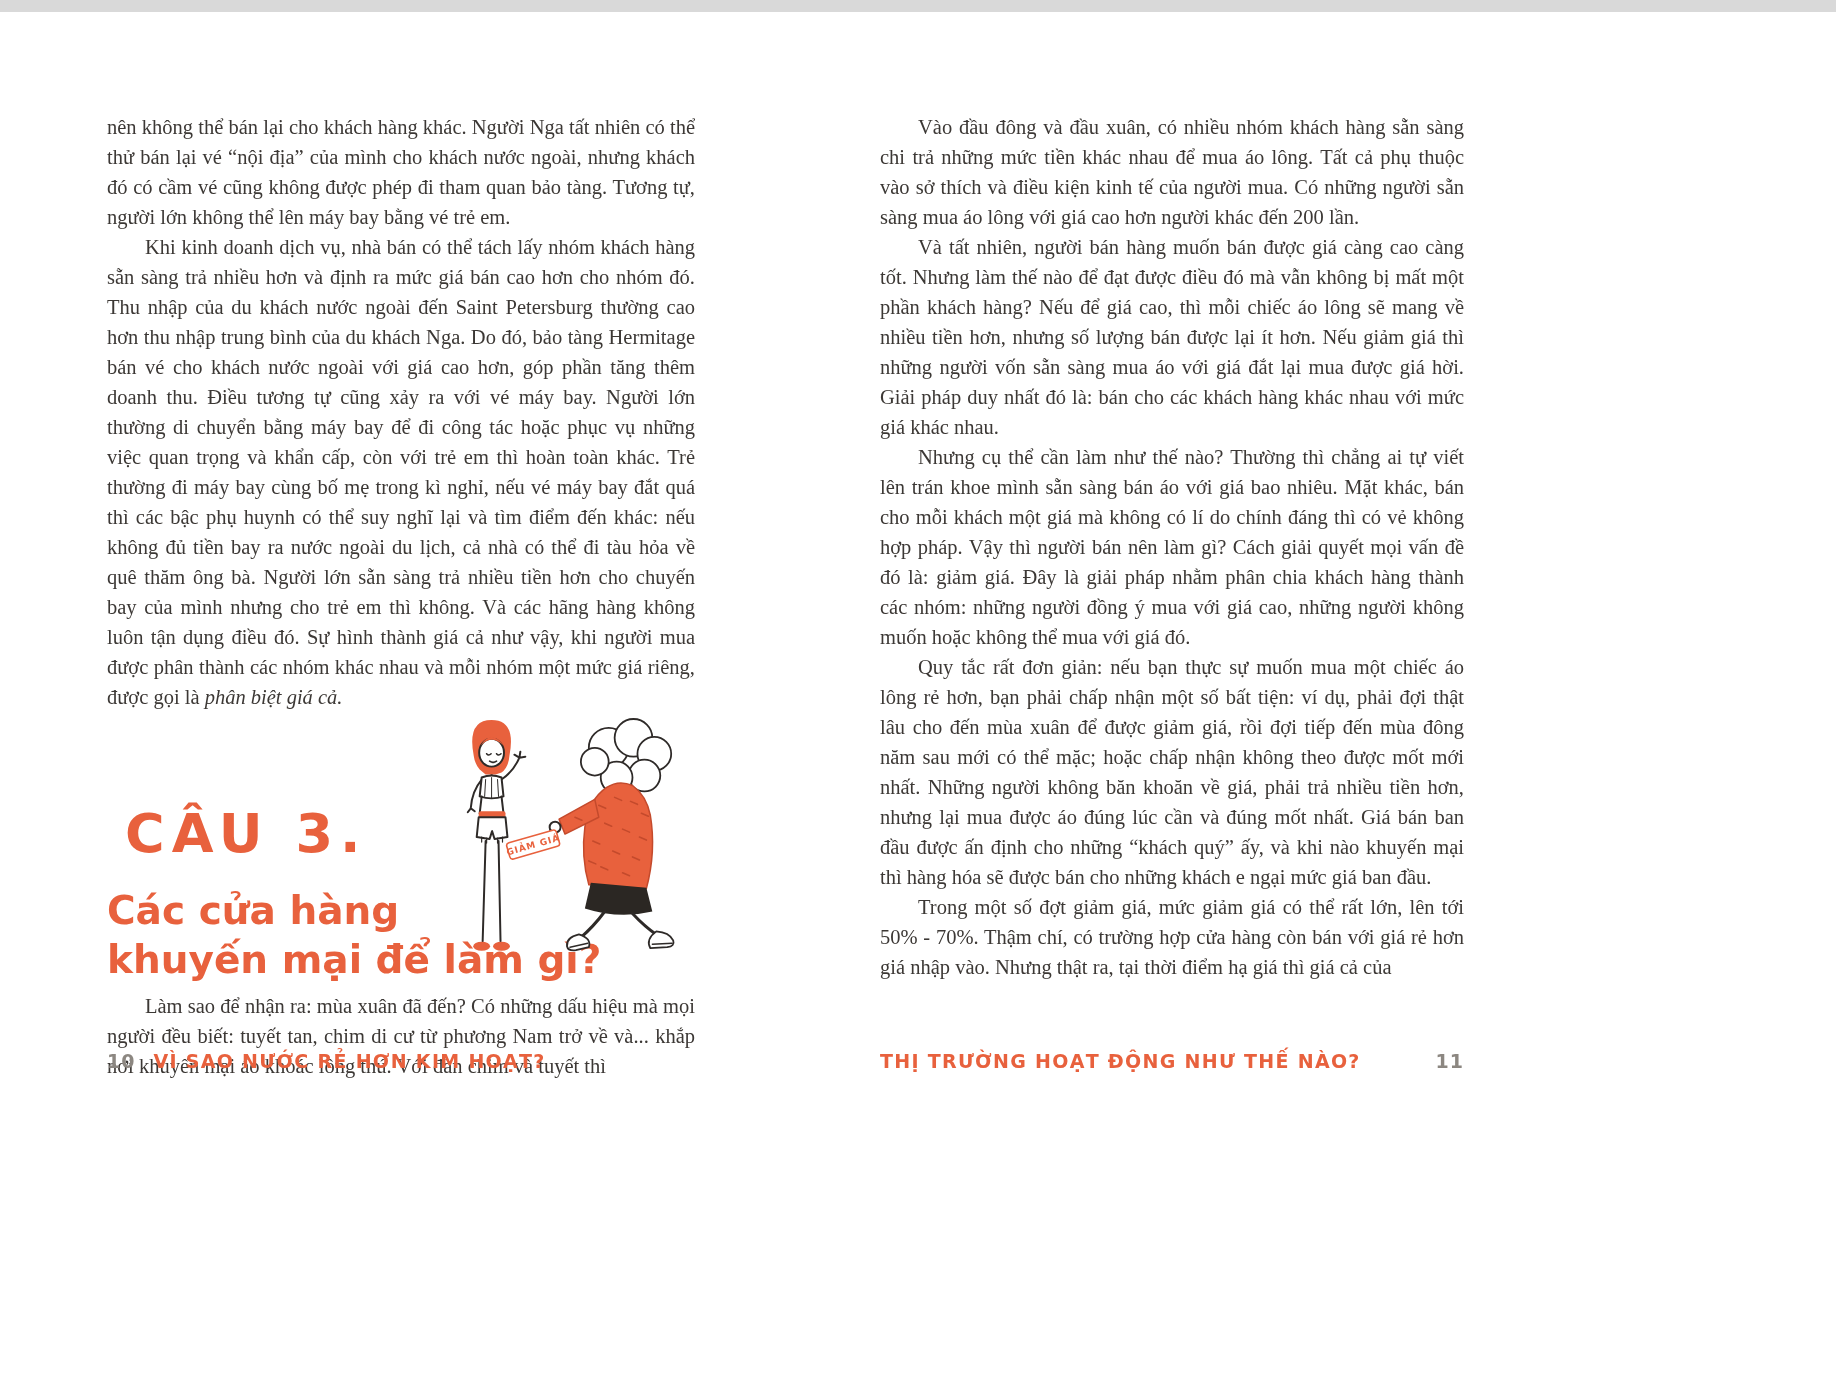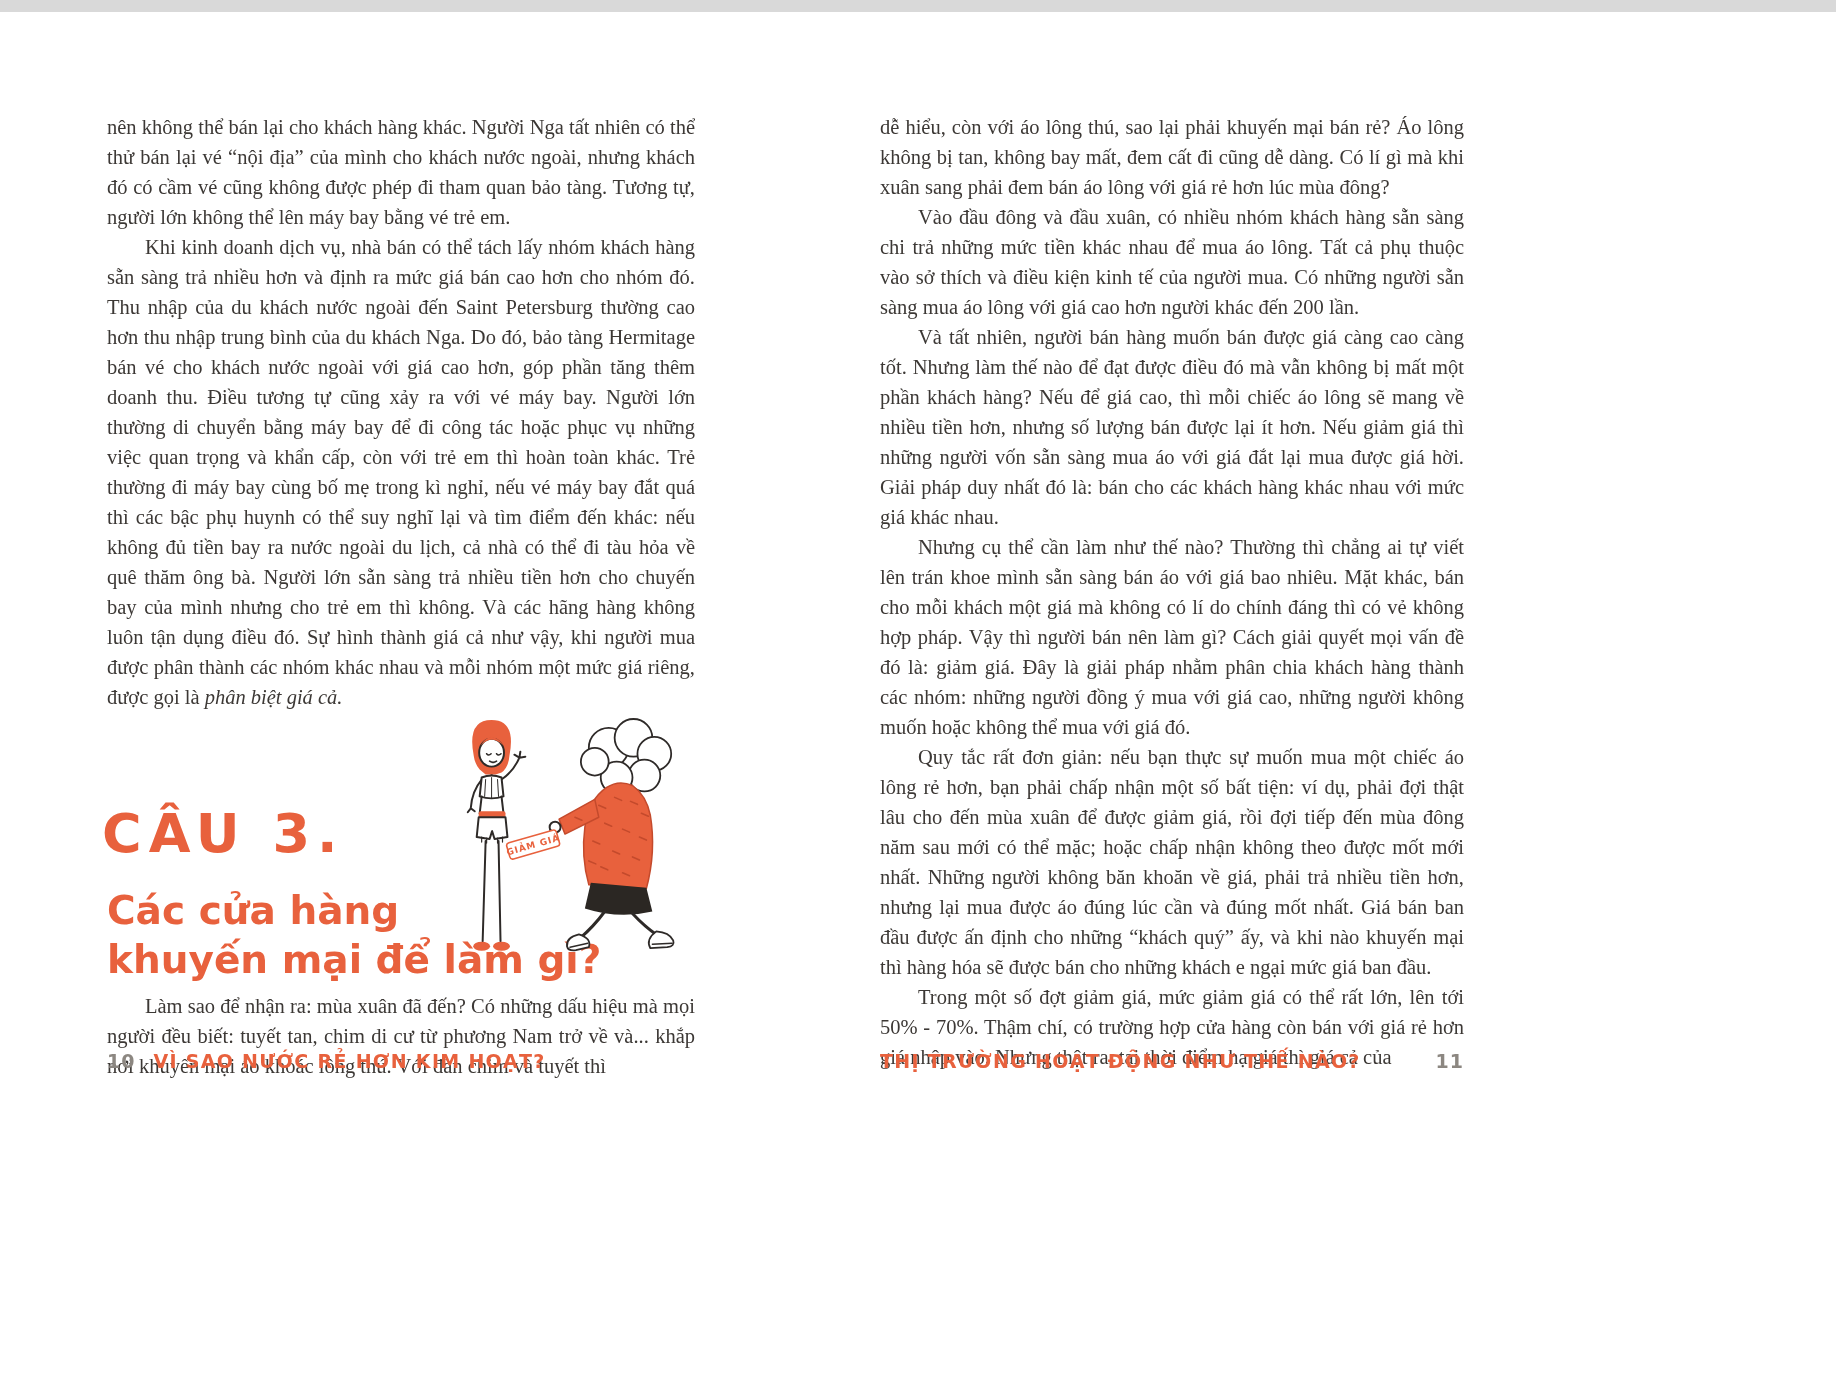--- a/index.html
+++ b/index.html
@@ -21,21 +21,21 @@
     text-align:justify;
   }
   .textcol p.indent { text-indent:38px; }
   .textcol .em { font-style:italic; }
 
   .col-left-top  { left:107px; top:100px; }
   .col-left-bottom { left:107px; top:979px; }
   .col-right { left:880px; top:100px; width:584px; }
 
   .chapter-heading {
-    position:absolute; left:102px; top:790px;
+    position:absolute; left:125px; top:790px;
     font-family:"DejaVu Sans", sans-serif;
     font-weight:900; font-size:54px; letter-spacing:7px;
     color:#e8613d;
   }
   .section-title {
     position:absolute; left:107px; top:874px;
     font-family:"DejaVu Sans", sans-serif;
     font-weight:700; font-size:39px; line-height:49px;
     color:#e8613d;
     white-space:pre-line;
@@ -127,21 +127,20 @@
   <div class="textcol col-left-bottom">
     <p class="indent">Làm sao để nhận ra: mùa xuân đã đến? Có những dấu hiệu mà mọi người đều biết: tuyết tan, chim di cư từ phương Nam trở về và... khắp nơi khuyến mại áo khoác lông thú. Với đàn chim và tuyết thì</p>
   </div>
 
   <div class="footer footer-left">
     <span class="page-num">10</span>
     <span class="running-title">VÌ SAO NƯỚC RẺ HƠN KIM HOẠT?</span>
   </div>
 
   <div class="textcol col-right">
-    <p>dễ hiểu, còn với áo lông thú, sao lại phải khuyến mại bán rẻ? Áo lông không bị tan, không bay mất, đem cất đi cũng dễ dàng. Có lí gì mà khi xuân sang phải đem bán áo lông với giá rẻ hơn lúc mùa đông?</p>
     <p class="indent">Vào đầu đông và đầu xuân, có nhiều nhóm khách hàng sẵn sàng chi trả những mức tiền khác nhau để mua áo lông. Tất cả phụ thuộc vào sở thích và điều kiện kinh tế của người mua. Có những người sẵn sàng mua áo lông với giá cao hơn người khác đến 200 lần.</p>
     <p class="indent">Và tất nhiên, người bán hàng muốn bán được giá càng cao càng tốt. Nhưng làm thế nào để đạt được điều đó mà vẫn không bị mất một phần khách hàng? Nếu để giá cao, thì mỗi chiếc áo lông sẽ mang về nhiều tiền hơn, nhưng số lượng bán được lại ít hơn. Nếu giảm giá thì những người vốn sẵn sàng mua áo với giá đắt lại mua được giá hời. Giải pháp duy nhất đó là: bán cho các khách hàng khác nhau với mức giá khác nhau.</p>
     <p class="indent">Nhưng cụ thể cần làm như thế nào? Thường thì chẳng ai tự viết lên trán khoe mình sẵn sàng bán áo với giá bao nhiêu. Mặt khác, bán cho mỗi khách một giá mà không có lí do chính đáng thì có vẻ không hợp pháp. Vậy thì người bán nên làm gì? Cách giải quyết mọi vấn đề đó là: giảm giá. Đây là giải pháp nhằm phân chia khách hàng thành các nhóm: những người đồng ý mua với giá cao, những người không muốn hoặc không thể mua với giá đó.</p>
     <p class="indent">Quy tắc rất đơn giản: nếu bạn thực sự muốn mua một chiếc áo lông rẻ hơn, bạn phải chấp nhận một số bất tiện: ví dụ, phải đợi thật lâu cho đến mùa xuân để được giảm giá, rồi đợi tiếp đến mùa đông năm sau mới có thể mặc; hoặc chấp nhận không theo được mốt mới nhất. Những người không băn khoăn về giá, phải trả nhiều tiền hơn, nhưng lại mua được áo đúng lúc cần và đúng mốt nhất. Giá bán ban đầu được ấn định cho những “khách quý” ấy, và khi nào khuyến mại thì hàng hóa sẽ được bán cho những khách e ngại mức giá ban đầu.</p>
     <p class="indent">Trong một số đợt giảm giá, mức giảm giá có thể rất lớn, lên tới 50% - 70%. Thậm chí, có trường hợp cửa hàng còn bán với giá rẻ hơn giá nhập vào. Nhưng thật ra, tại thời điểm hạ giá thì giá cả của</p>
   </div>
 
   <div class="footer footer-right">
     <span class="running-title">THỊ TRƯỜNG HOẠT ĐỘNG NHƯ THẾ NÀO?</span>
     <span class="page-num">11</span>

